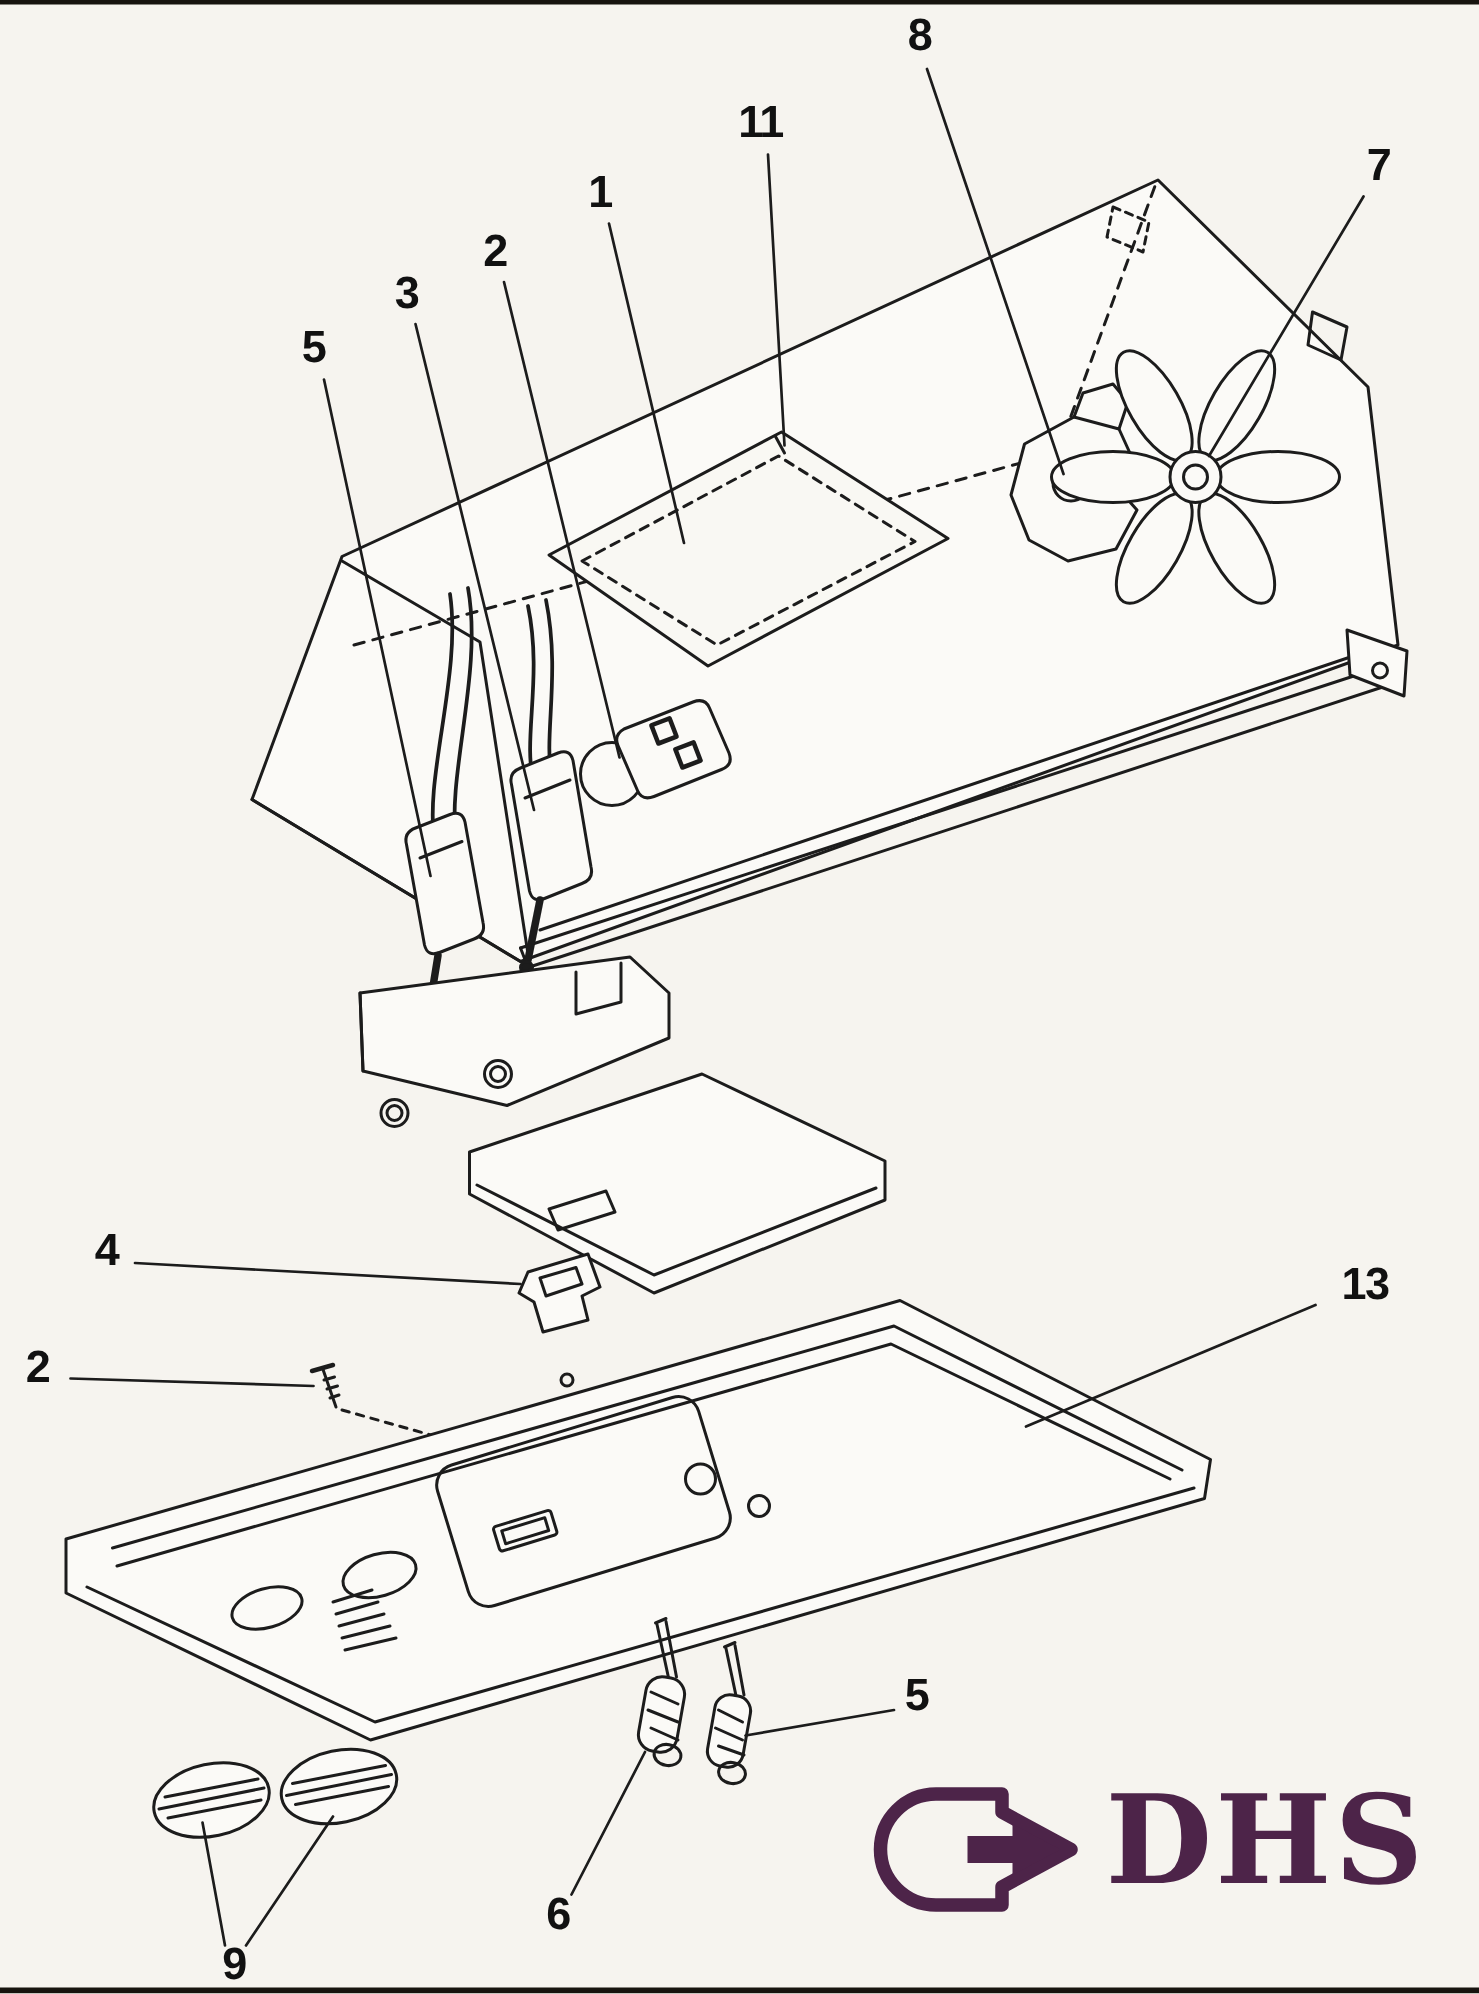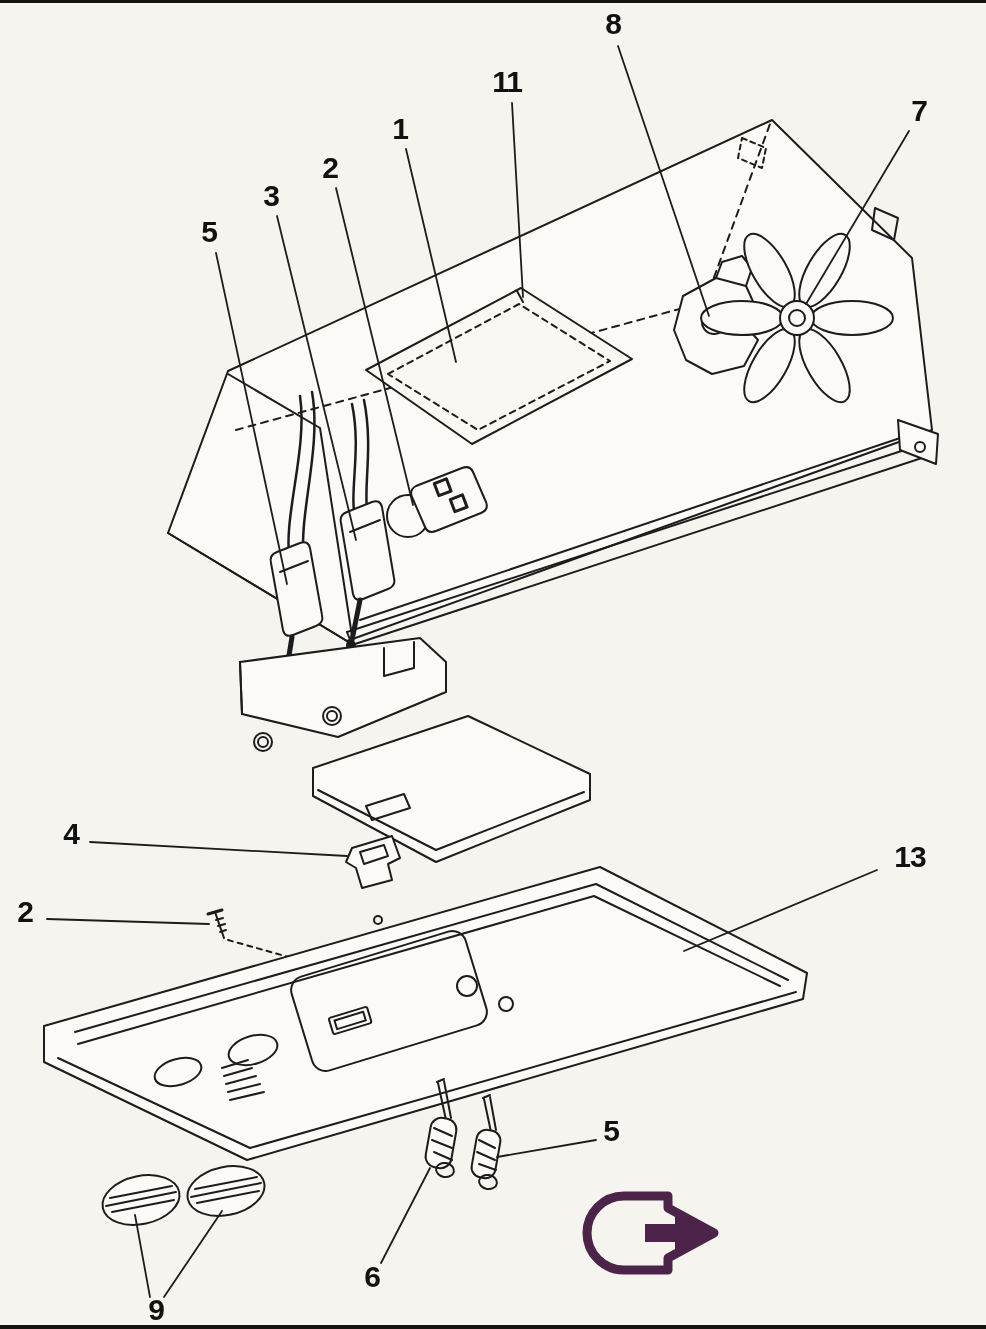--- a/index.html
+++ b/index.html
@@ -197,15 +197,16 @@
       <div class="callout" style="left: 372px; top: 1277px;">6</div>
       <div class="callout" style="left: 919px; top: 111px;">7</div>
       <div class="callout" style="left: 613px; top: 24px;">8</div>
       <div class="callout" style="left: 156px; top: 1310px;">9</div>
       <div class="callout" style="left: 25px; top: 912px;">2</div>
       <div class="callout" style="left: 507px; top: 82px;">11</div>
       <div class="callout" style="left: 209px; top: 232px;">5</div>
       <div class="callout" style="left: 890px; top: 857px; margin-left: 20px;">13</div>
     </div>
 
+  <div class="logo-text">DHS</div>
 
   <div class="edge-bottom"></div>
 </div>
 
 </body></html>

